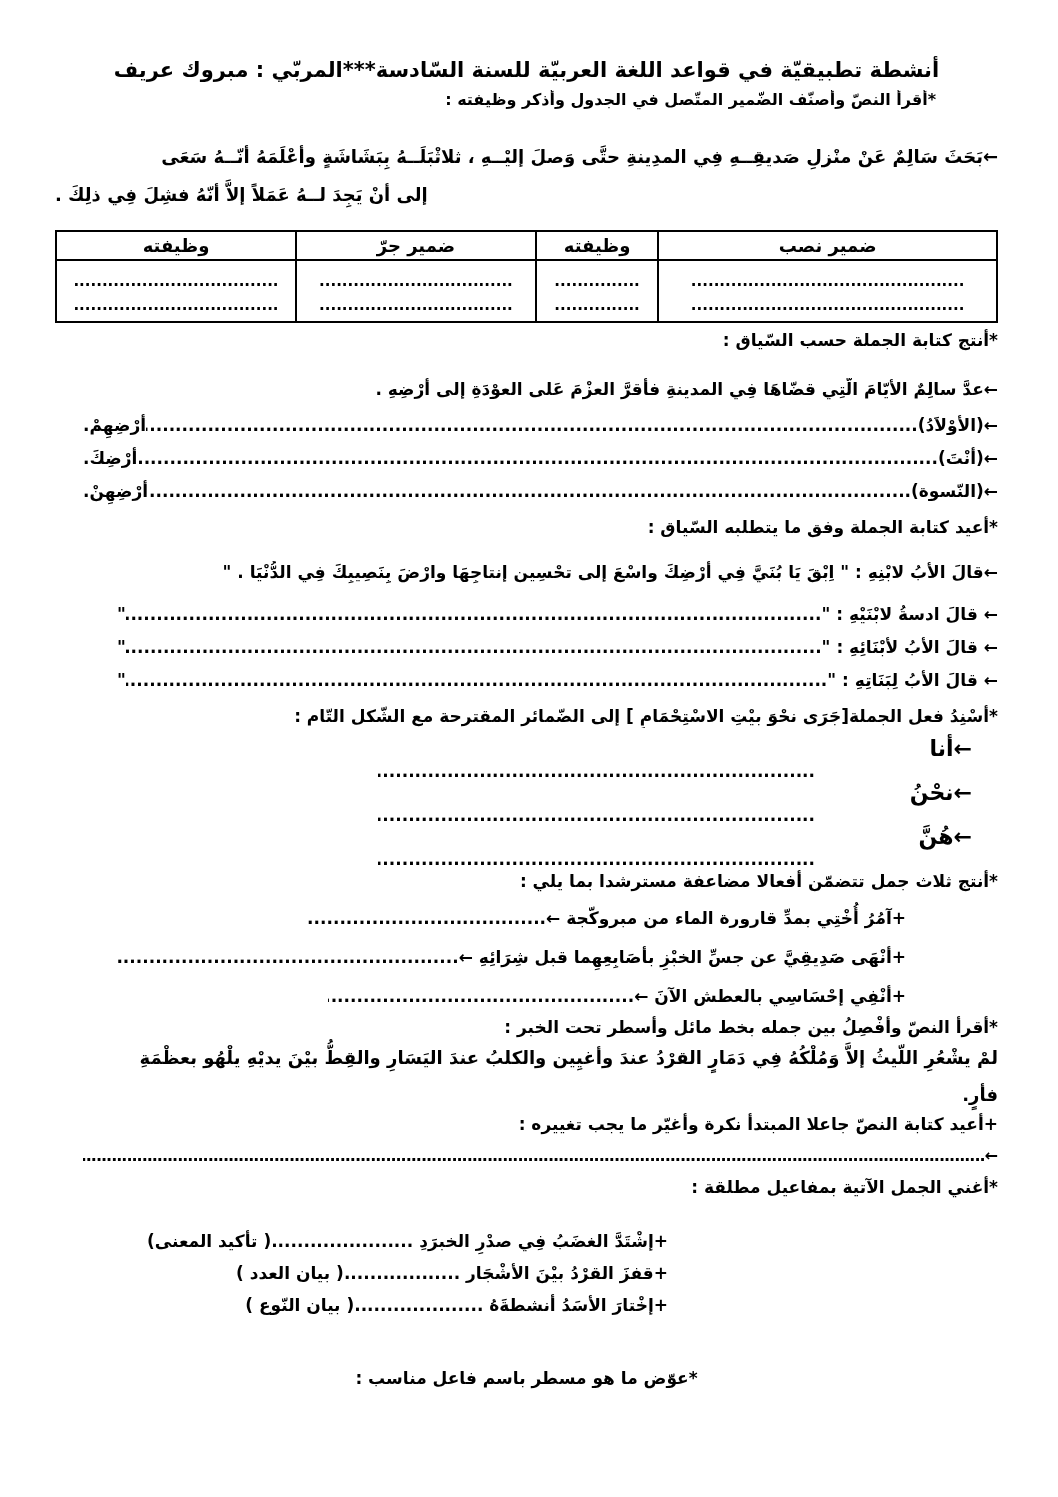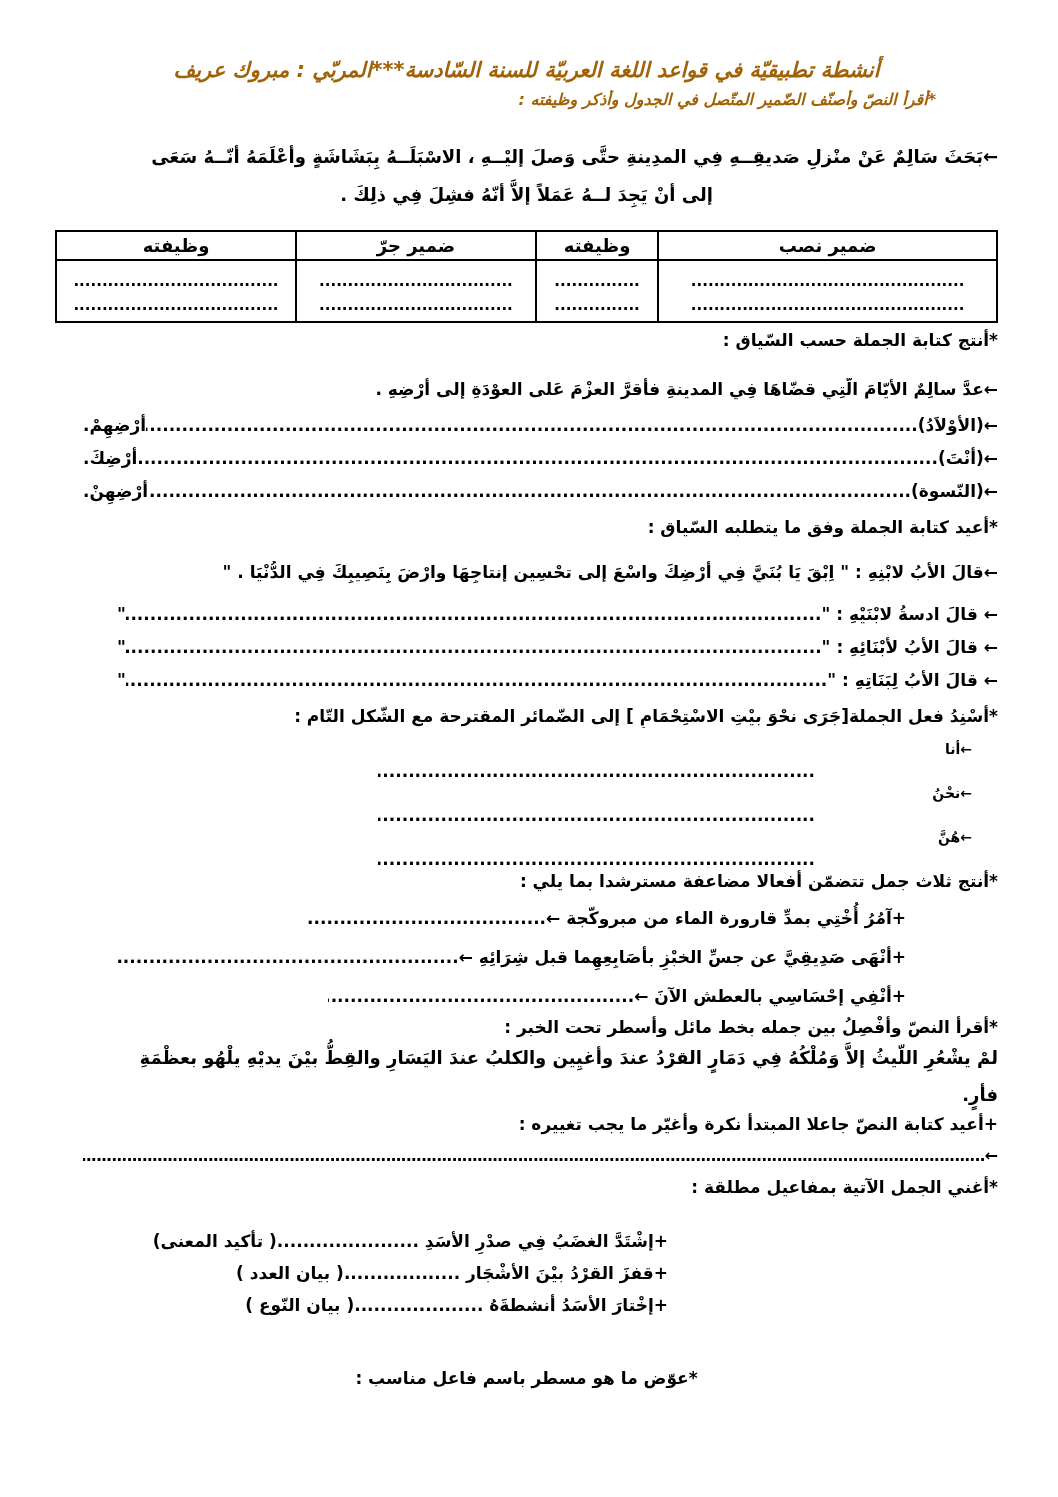--- a/index.html
+++ b/index.html
@@ -6,27 +6,27 @@
   html, body { background: #ffffff; }
   body {
     width: 1058px; min-height: 1497px;
     font-family: "DejaVu Sans", sans-serif;
     font-weight: 700;
     color: #000;
     direction: rtl;
   }
   .page { width: 1058px; min-height: 1497px; padding: 56px 60px 30px 55px; background: #fff; }
 
-  .red { color: #a16207; font-style: italic; }
+  .red { color: #000000; }
   .title { font-size: 21px; line-height: 28px; text-align: center; white-space: nowrap; overflow: hidden; }
   .subtitle { font-size: 16px; line-height: 20px; margin-top: 6px; margin-right: 62px; white-space: nowrap; overflow: hidden; }
 
   .intro { margin-top: 28px; font-size: 18px; }
   .intro .l1 { line-height: 38px; white-space: nowrap; overflow: hidden; }
-  .intro .l2 { line-height: 38px; text-align: center; }
+  .intro .l2 { line-height: 38px; text-align: left; }
 
   table.ptable { width: 100%; border-collapse: collapse; table-layout: fixed; margin-top: 16px; }
   table.ptable col.c0 { width: 36%; } table.ptable col.c1 { width: 13%; }
   table.ptable col.c2 { width: 25.5%; } table.ptable col.c3 { width: 25.5%; }
   table.ptable th, table.ptable td { border: 2px solid #000; overflow: hidden; }
   table.ptable th { font-size: 18px; text-align: center; padding: 3px 2px; height: 16px; }
   table.ptable td { padding: 8px 6px 4px 6px; vertical-align: top; }
   .celldots { font-size: 15px; line-height: 24px; text-align: center; white-space: nowrap; overflow: hidden; }
 
   .sec-title { font-size: 17px; line-height: 23px; white-space: nowrap; overflow: hidden; }
@@ -36,21 +36,21 @@
   .dotline .pre, .dotline .post { white-space: nowrap; flex: 0 0 auto; }
   .dotline .dots { flex: 1 1 auto; overflow: hidden; white-space: nowrap; }
 
   .mt6 { margin-top: 6px; } .mt8 { margin-top: 8px; } .mt10 { margin-top: 10px; }
   .mt14 { margin-top: 14px; } .mt22 { margin-top: 22px; }
   .mt26 { margin-top: 26px; } .mt46 { margin-top: 46px; text-align: center; }
 
   .answers .dotline { padding-left: 28px; }
   .quotes .dotline { padding-left: 62px; }
 
-  .pron-label { font-size: 14px; line-height: 22px; margin-right: 26px; white-space: nowrap; }
+  .pron-label { font-size: 22px; line-height: 22px; margin-right: 26px; white-space: nowrap; }
   .pron-dots { font-size: 17px; line-height: 22px; margin-right: 183px; width: 437px; white-space: nowrap; overflow: hidden; }
 
   .doubled .dotline { margin-right: 92px; line-height: 39px; }
   .doubled .i0 { padding-left: 253px; }
   .doubled .i1 { padding-left: 63px; }
   .doubled .i2 { padding-left: 273px; }
 
   .passage { font-size: 18px; }
   .passage .l1 { line-height: 37px; white-space: nowrap; overflow: hidden; }
   .passage .l2 { line-height: 37px; }
@@ -63,21 +63,21 @@
 </style>
 </head>
 <body>
 
 <div class="page">
 
   <div class="title red">أنشطة  تطبيقيّة في قواعد اللغة العربيّة للسنة السّادسة***المربّي : مبروك عريف</div>
   <div class="subtitle red">*أقرأ النصّ وأصنّف الضّمير المتّصل في الجدول وأذكر وظيفته :</div>
 
   <div class="intro">
-    <div class="l1">←بَحَثَ سَالِمٌ عَنْ منْزلِ صَديقِــهِ فِي المدِينةِ حتَّى وَصلَ إليْــهِ ، الاسْبَلَــهُ بِبَشَاشَةٍ وأعْلَمَهُ أنّــهُ سَعَى</div>
+    <div class="l1">←بَحَثَ سَالِمٌ عَنْ منْزلِ صَديقِــهِ فِي المدِينةِ حتَّى وَصلَ إليْــهِ ، ثلاثْبَلَــهُ بِبَشَاشَةٍ وأعْلَمَهُ أنّــهُ سَعَى</div>
     <div class="l2">إلى أنْ يَجِدَ لــهُ عَمَلاً إلاَّ أنّهُ فشِلَ فِي ذلِكَ .</div>
   </div>
 
   <table class="ptable">
     <colgroup>
         <col class="c0">
         <col class="c1">
         <col class="c2">
         <col class="c3">
       </colgroup>
@@ -185,21 +185,21 @@
 
   <div class="sec-title">+أعيد كتابة النصّ جاعلا المبتدأ  نكرة وأغيّر ما يجب تغييره :</div>
   <div class="fullline mt10">
     <span class="arrow">←</span>
     <span class="dots">..............................................................................................................................................................................................</span>
   </div>
 
   <div class="sec-title mt10">*أغني الجمل الآتية بمفاعيل مطلقة :</div>
   <div class="absolute-obj mt26">
     <div class="body-line">
-      <span>+إشْتَدَّ الغضَبُ فِي صدْرِ الأسَدِ </span><span>......................</span><span>( تأكيد المعنى)</span>
+      <span>+إشْتَدَّ الغضَبُ فِي صدْرِ الخبرَدِ </span><span>......................</span><span>( تأكيد المعنى)</span>
     </div>
     <div class="body-line">
       <span>+قفزَ القرْدُ بيْنَ الأشْجَار </span><span>..................</span><span>( بيان العدد )</span>
     </div>
     <div class="body-line">
       <span>+إخْتارَ الأسَدُ أنشطةَهُ </span><span>....................</span><span>( بيان النّوع )</span>
     </div>
   </div>
 
   <div class="sec-title mt46">*عوّض ما هو مسطر باسم فاعل مناسب  :</div>

